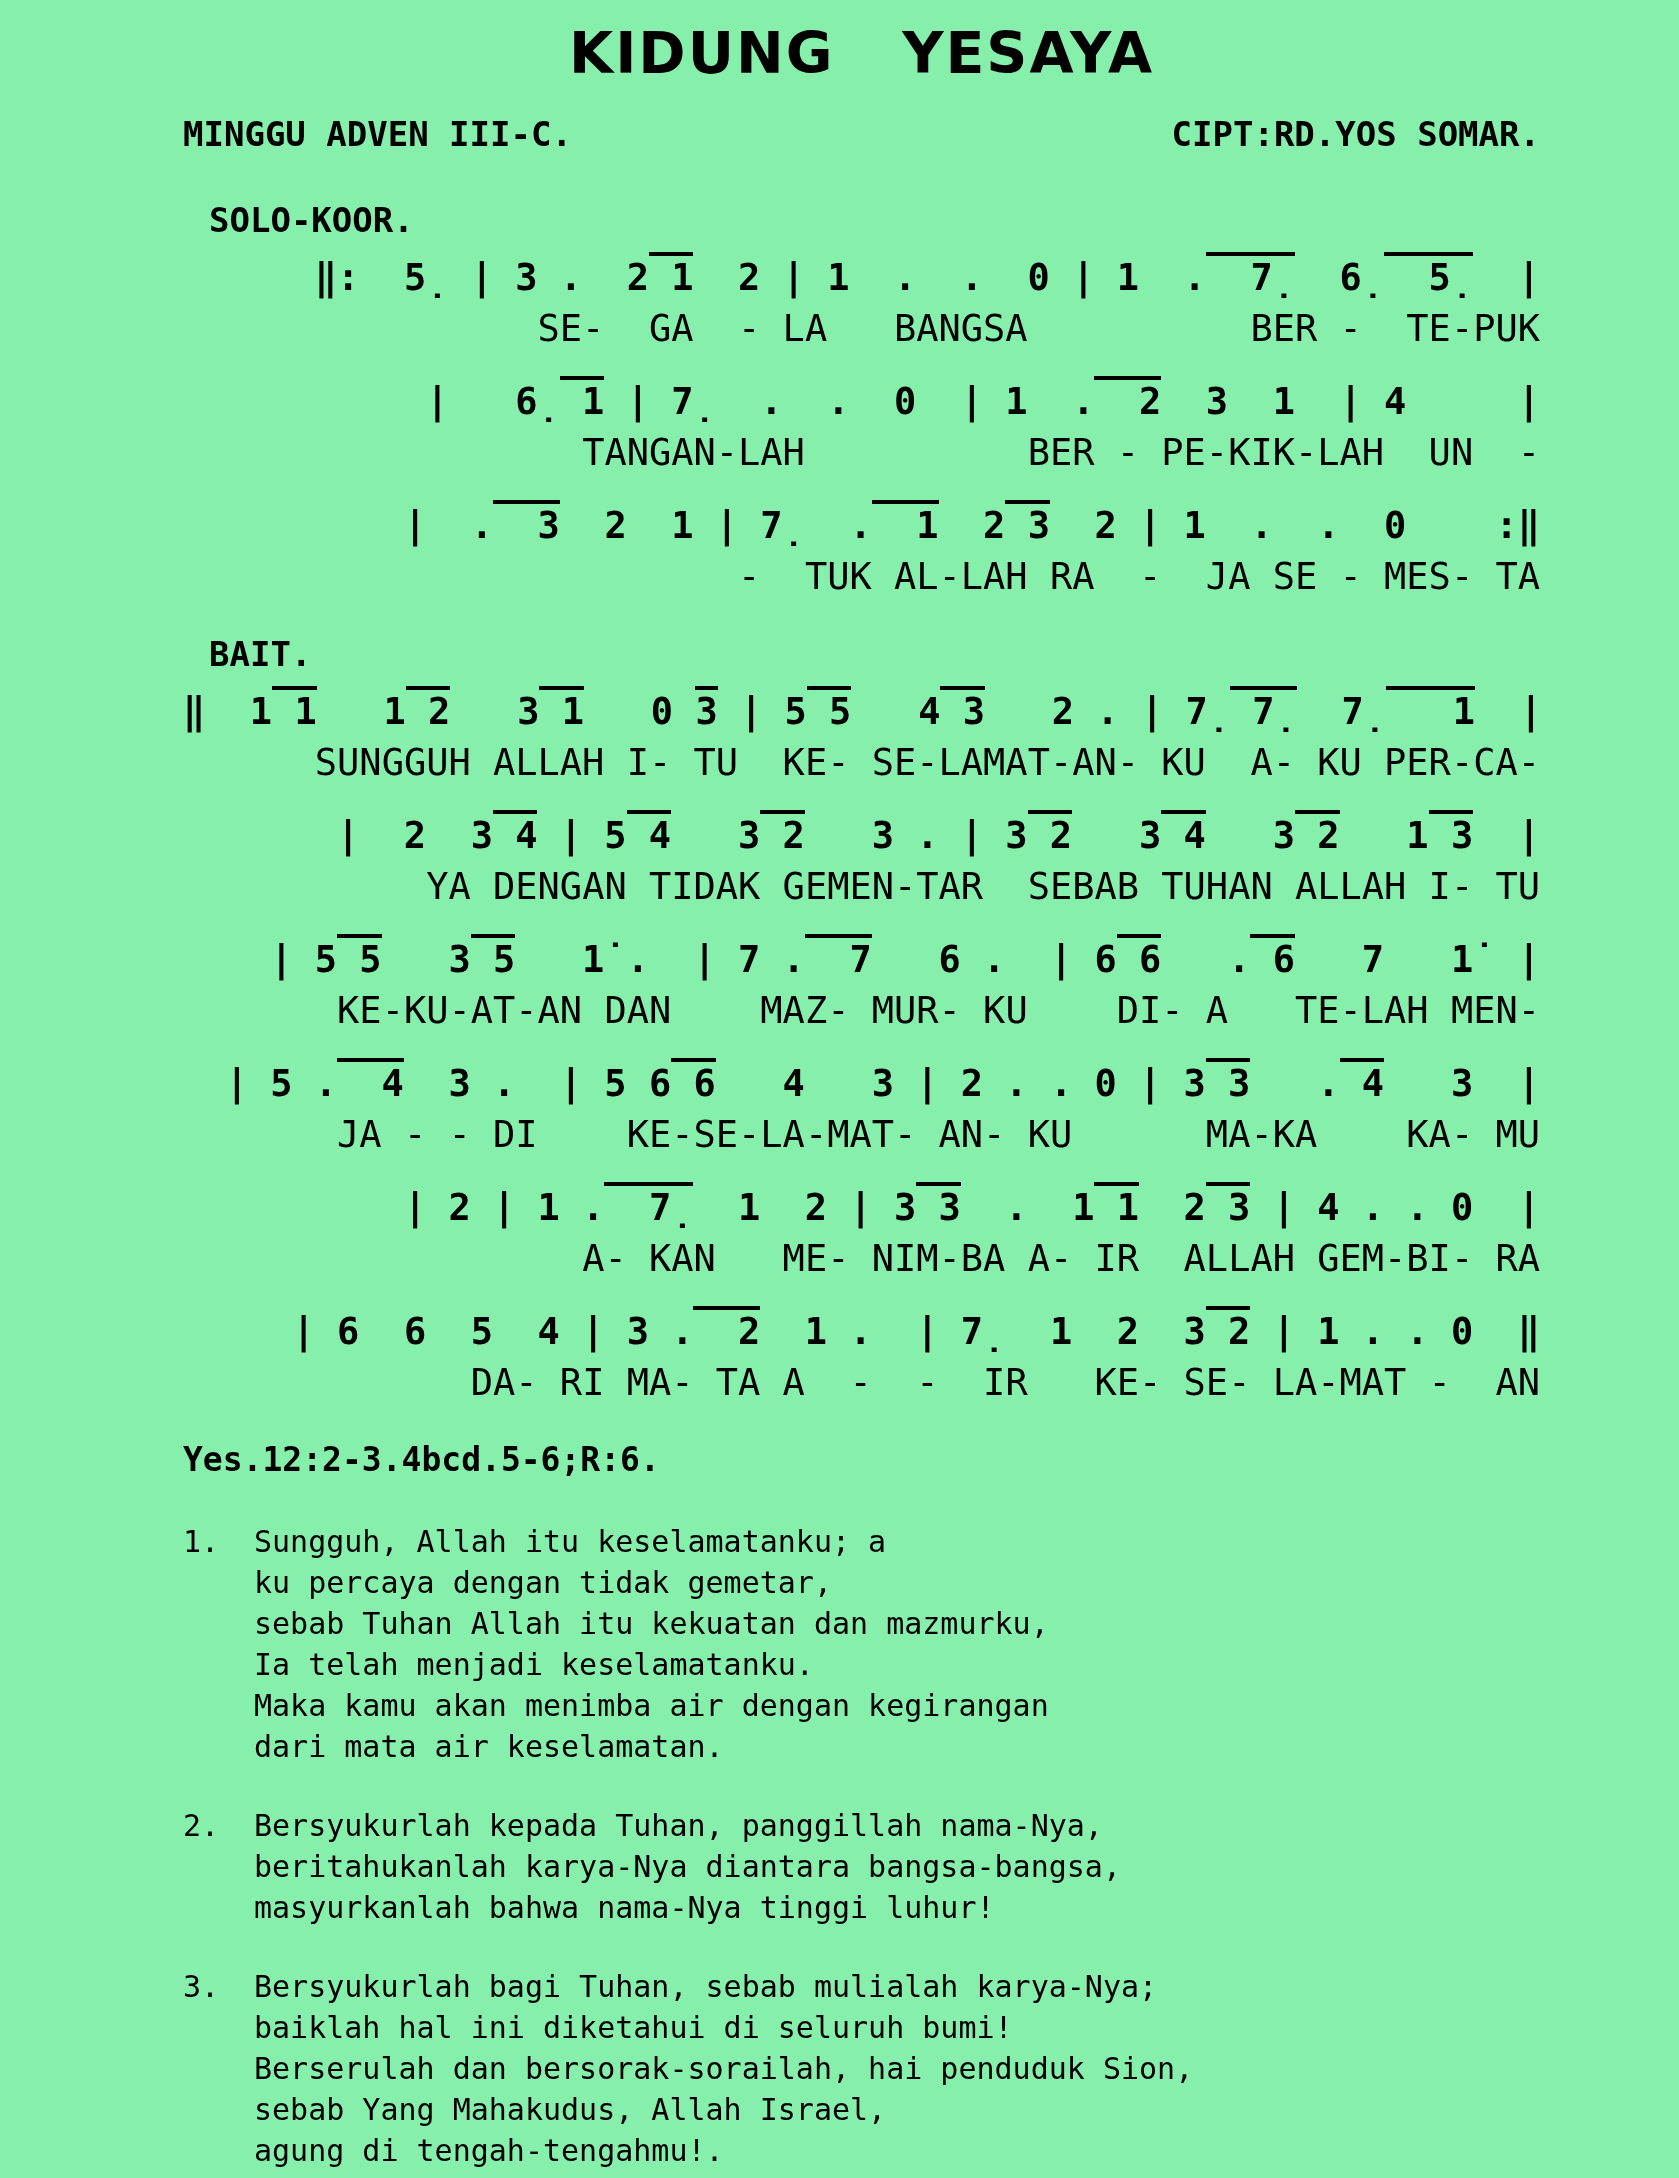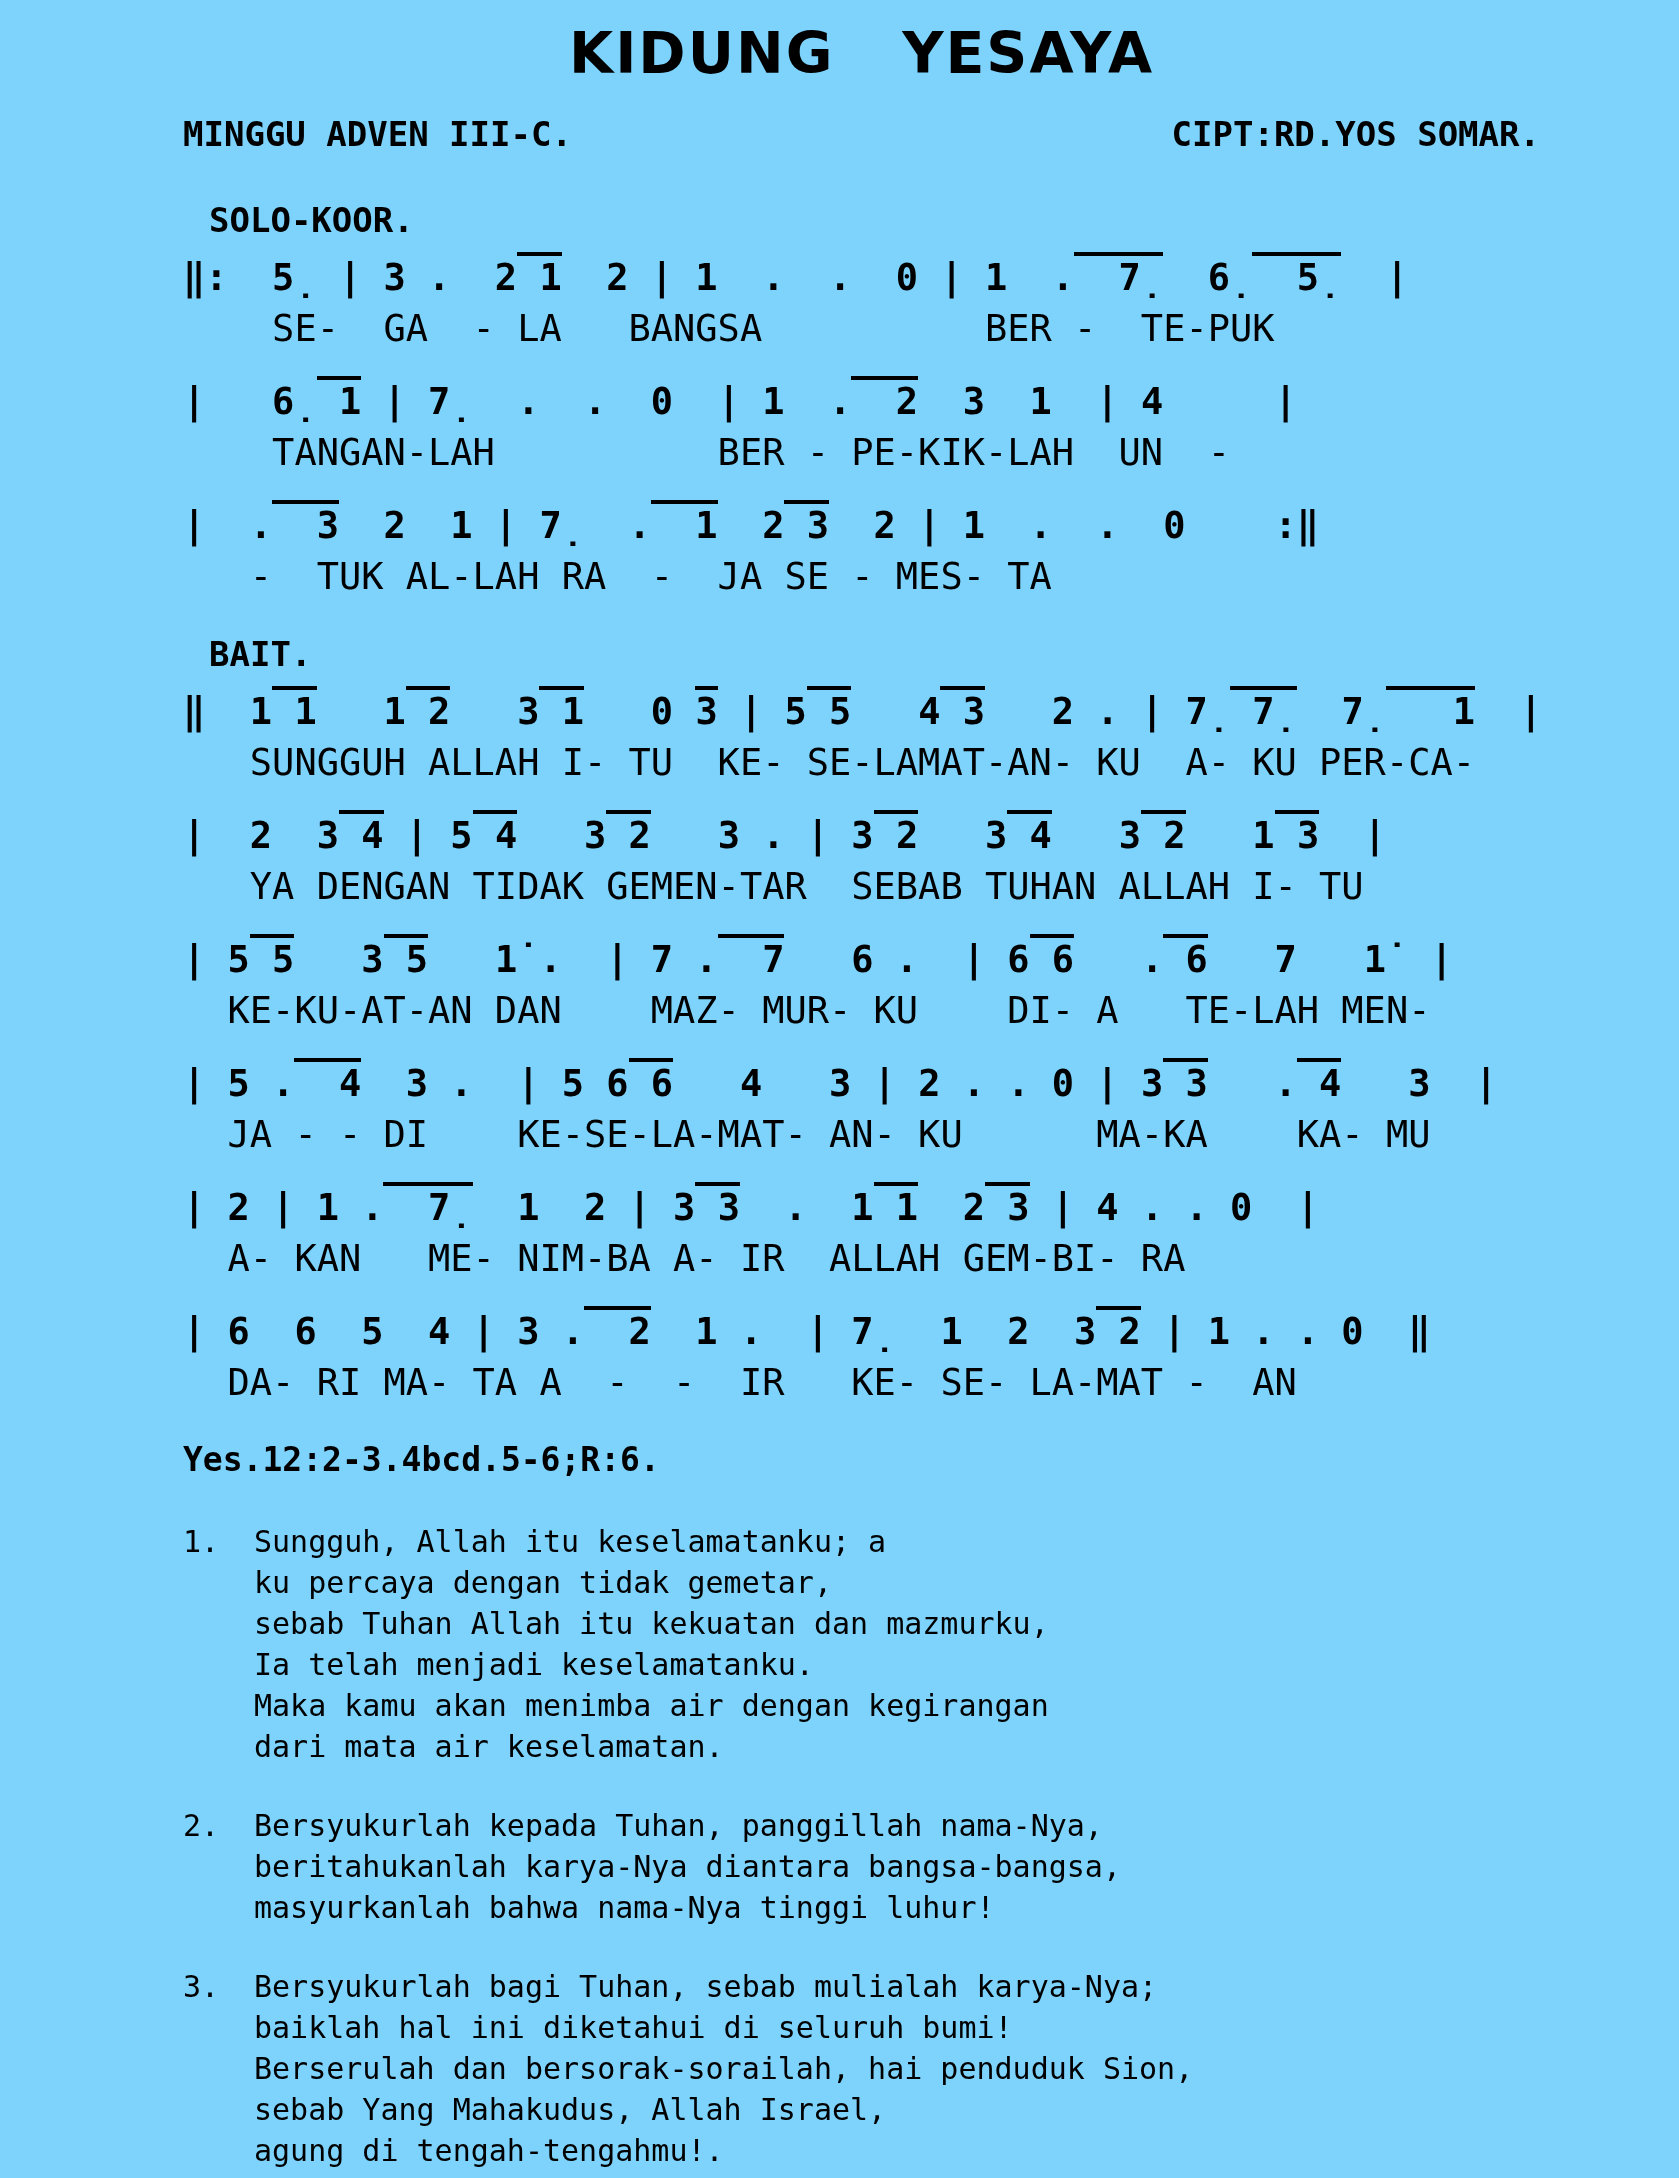--- a/index.html
+++ b/index.html
@@ -1,19 +1,19 @@
 <!DOCTYPE html>
 <html><head>
 <meta charset="utf-8">
 <style>
   html, body { margin: 0; padding: 0; background: #ffffff; }
   .page {
     width: 1679px;
     height: 2178px;
-    background: #7dd3fc;
+    background: #86efac;
     color: #000000;
     font-family: "DejaVu Sans Mono", monospace;
     box-sizing: border-box;
     padding: 20px 139px 0 183px;
     overflow: hidden;
     position: relative;
   }
   .title {
     font-family: "DejaVu Sans", sans-serif;
     font-weight: bold;
@@ -37,21 +37,21 @@
   .hdr .hr { font-weight: bold; }
   .sect {
     font-size: 34px;
     font-weight: bold;
     line-height: 42px;
     margin-left: 26px;
   }
   .sect.solo { margin-top: 44px; }
   .sect.bait { margin-top: 6px; }
   #solo-lines, #bait-lines { margin-top: 14px; }
-  .nline { height: 124px; }
+  .nline { height: 124px; text-align: right; }
   .notes {
     font-size: 37px;
     line-height: 46px;
     font-weight: bold;
     white-space: pre;
   }
   .notes span { white-space: pre; }
   .notes .beam { border-top: 4px solid #000; }
   .lyr {
     font-size: 37px;

